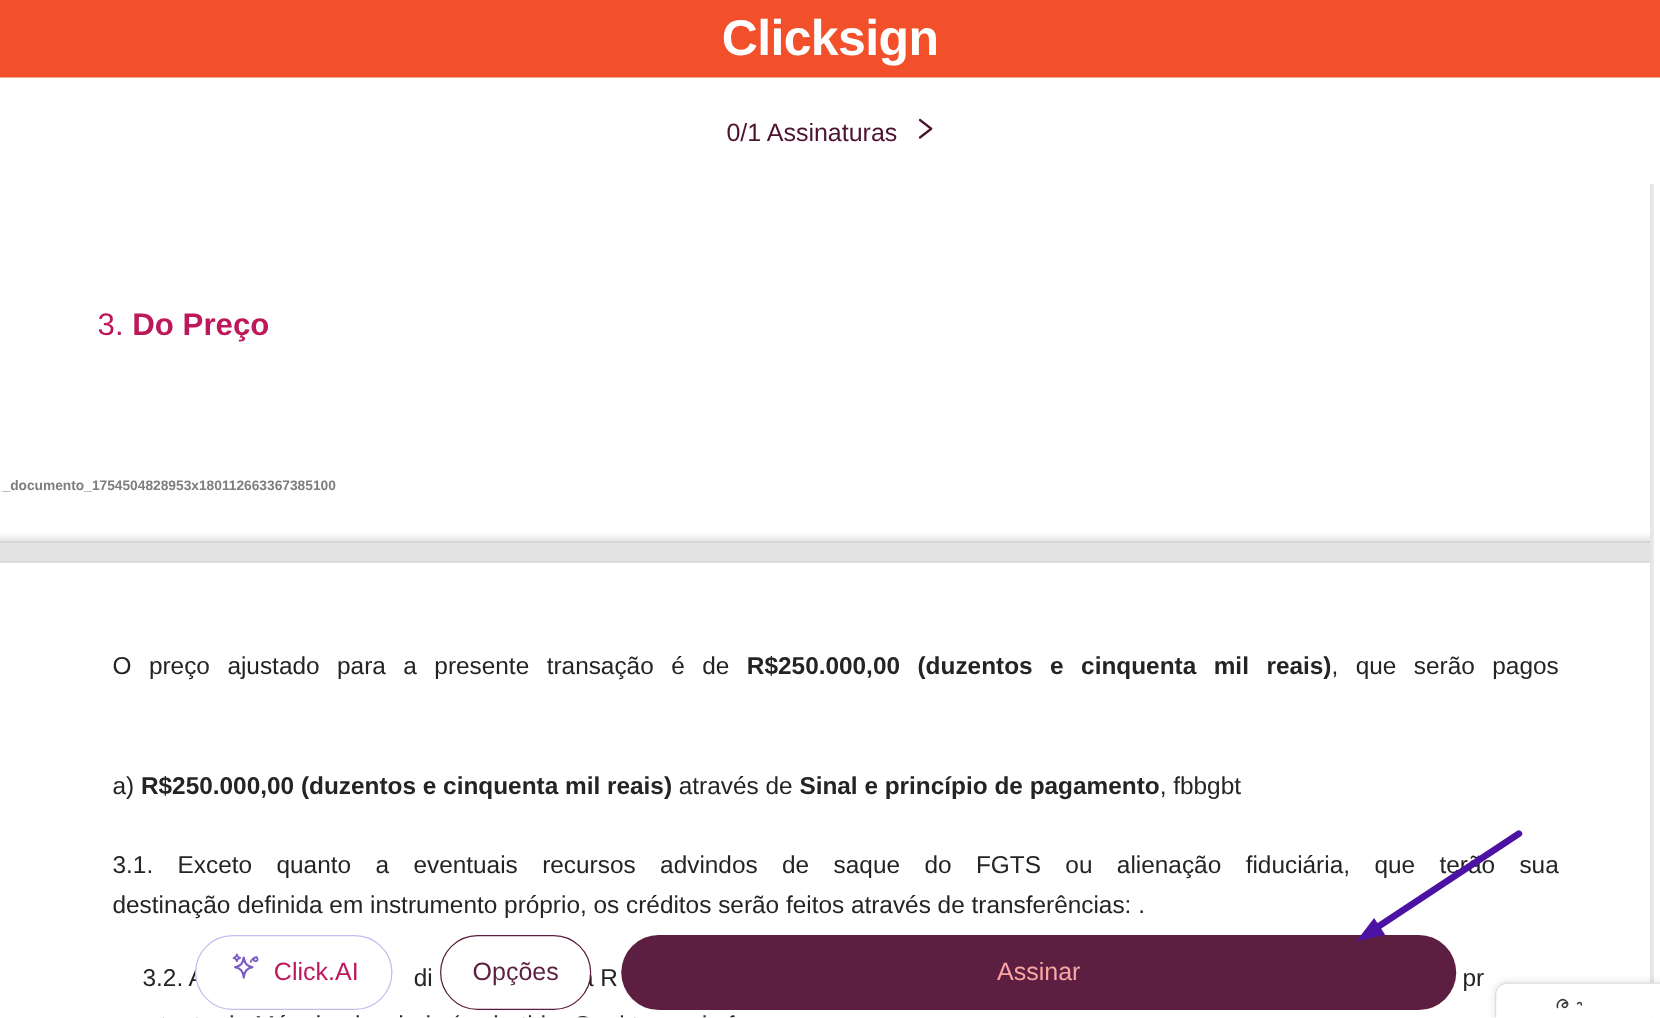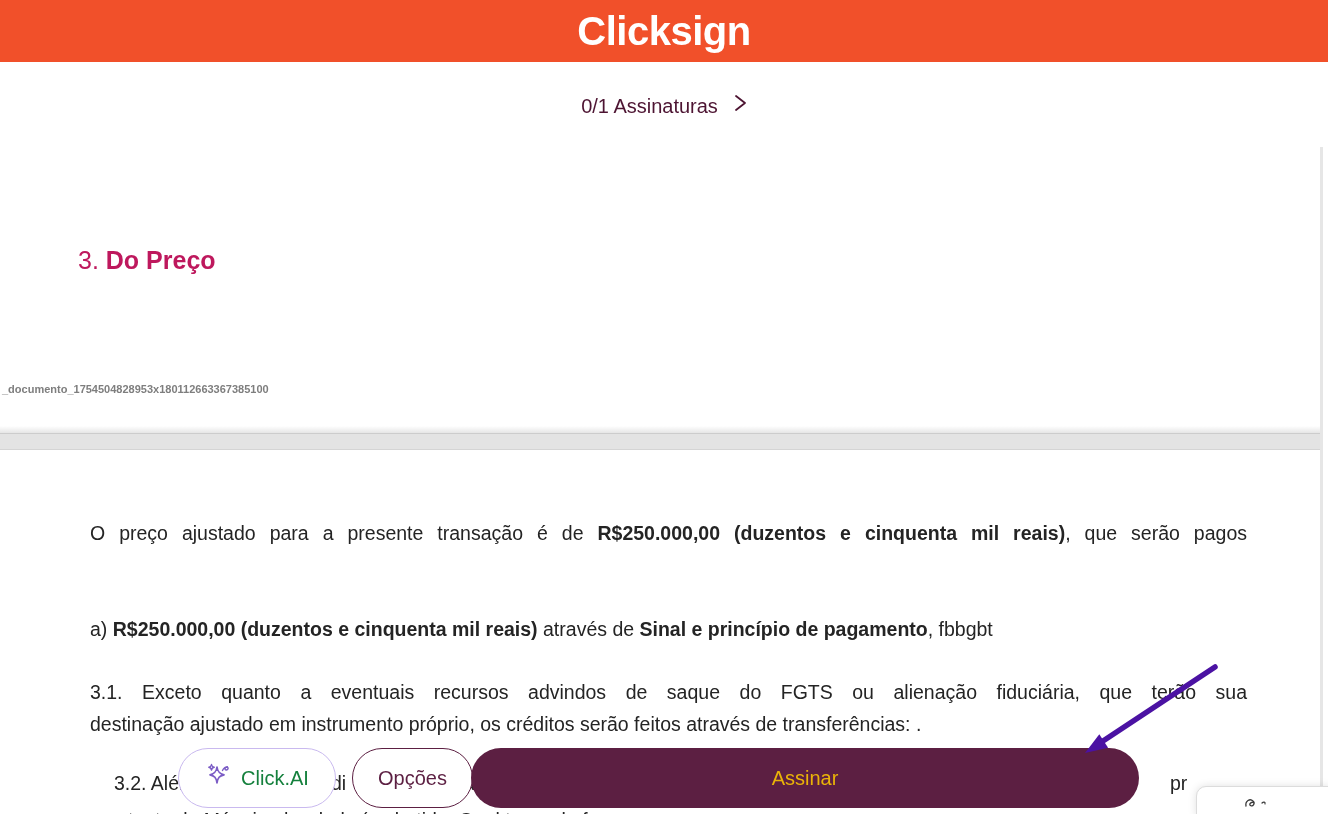--- a/index.html
+++ b/index.html
@@ -60,27 +60,27 @@
   .frag { position:absolute; font-size:19.5px; color:#242424; white-space:nowrap; }
 
   
   .pill {
     position:absolute; top:748px; height:60px; border-radius:31px;
     display:flex; align-items:center; justify-content:center;
     box-sizing:border-box; background:#ffffff; cursor:pointer; z-index:5;
     font-size:20px;
   }
   .btn-clickai {
-    left:178px; width:158px; border:1.5px solid #C9B9EF; color:#15803d; gap:9px;
+    left:156px; width:158px; border:1.5px solid #C9B9EF; color:#be185d; gap:9px;
   }
   .btn-opcoes {
     left:352px; width:121px; border:1.5px solid #5C1F42; color:#5C1F42;
   }
   .btn-assinar {
-    left:471px; width:668px; background:#5C1F42; border:none; color:#eab308;
+    left:497px; width:668px; background:#5C1F42; border:none; color:#fca5a5;
   }
 
   
   .arrow { position:absolute; left:1070px; top:655px; z-index:6; pointer-events:none; }
 
   
   .corner-card {
     position:absolute; left:1196px; top:786px; width:132px; height:28px;
     background:#ffffff; border:1px solid #DCDCDC; border-radius:10px 0 0 0;
     box-shadow:0 0 8px rgba(0,0,0,0.12); z-index:7; cursor:pointer;
@@ -119,21 +119,21 @@
 
   <div class="par jline" style="top:517px;">
     <span>O preço ajustado para a presente transação é de </span><span class="b">R$250.000,00 (duzentos e cinquenta mil reais)</span><span>, que serão pagos</span>
   </div>
 
   <div class="par" style="top:613px;">
     <span>a) </span><span class="b">R$250.000,00 (duzentos e cinquenta mil reais)</span><span> através de </span><span class="b">Sinal e princípio de pagamento</span><span>, fbbgbt</span>
   </div>
 
   <div class="par jline" style="top:676px;">3.1. Exceto quanto a eventuais recursos advindos de saque do FGTS ou alienação fiduciária, que terão sua</div>
-  <div class="par" style="top:708px;">destinação ajustado em instrumento próprio, os créditos serão feitos através de transferências: .</div>
+  <div class="par" style="top:708px;">destinação definida em instrumento próprio, os créditos serão feitos através de transferências: .</div>
 
   <span class="frag" style="left:78px; top:772px;margin-left:36px;">3.2.  Além</span>
   <span class="frag" style="left:331px; top:772px;">di</span>
   <span class="frag" style="left:464px; top:772px;">a R</span>
   <span class="frag" style="left:1170px; top:772px;">pr</span>
   <div class="par" style="top:804px;">montante de Máquina herdada (ou batida. Qual torna de f</div>
 
   <div class="pill btn-clickai">
     <span>
       <svg width="27" height="28" viewBox="0 0 27 28">

